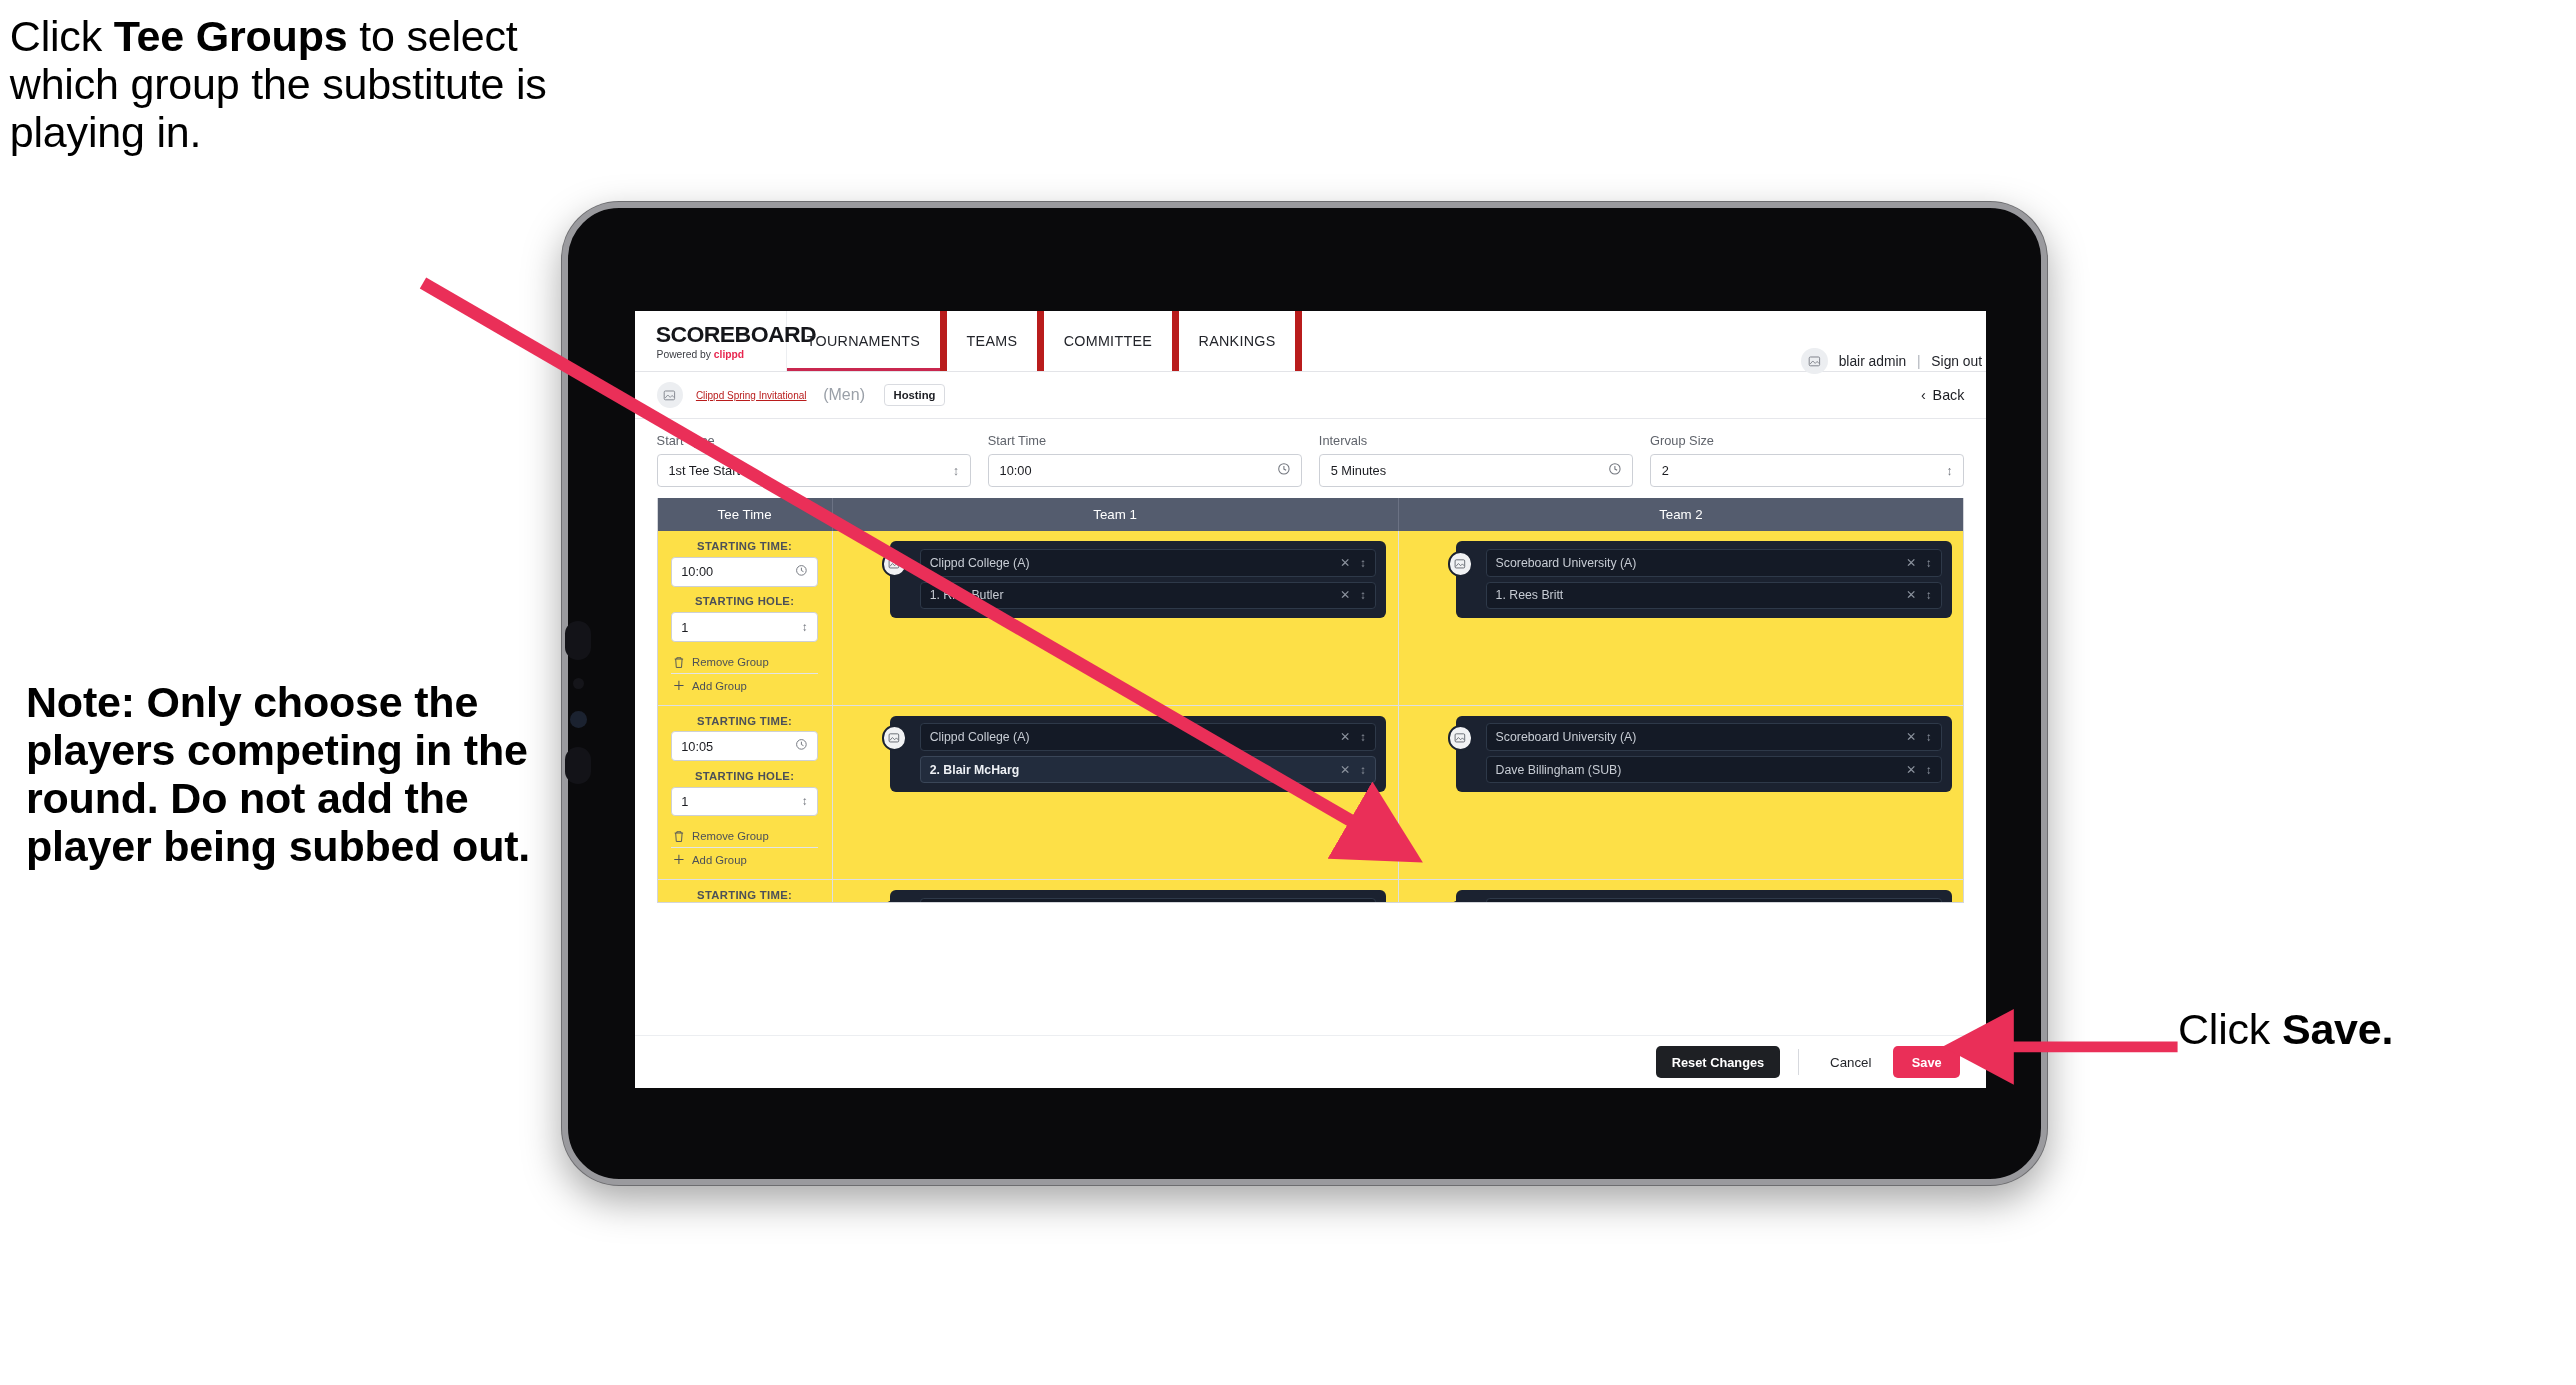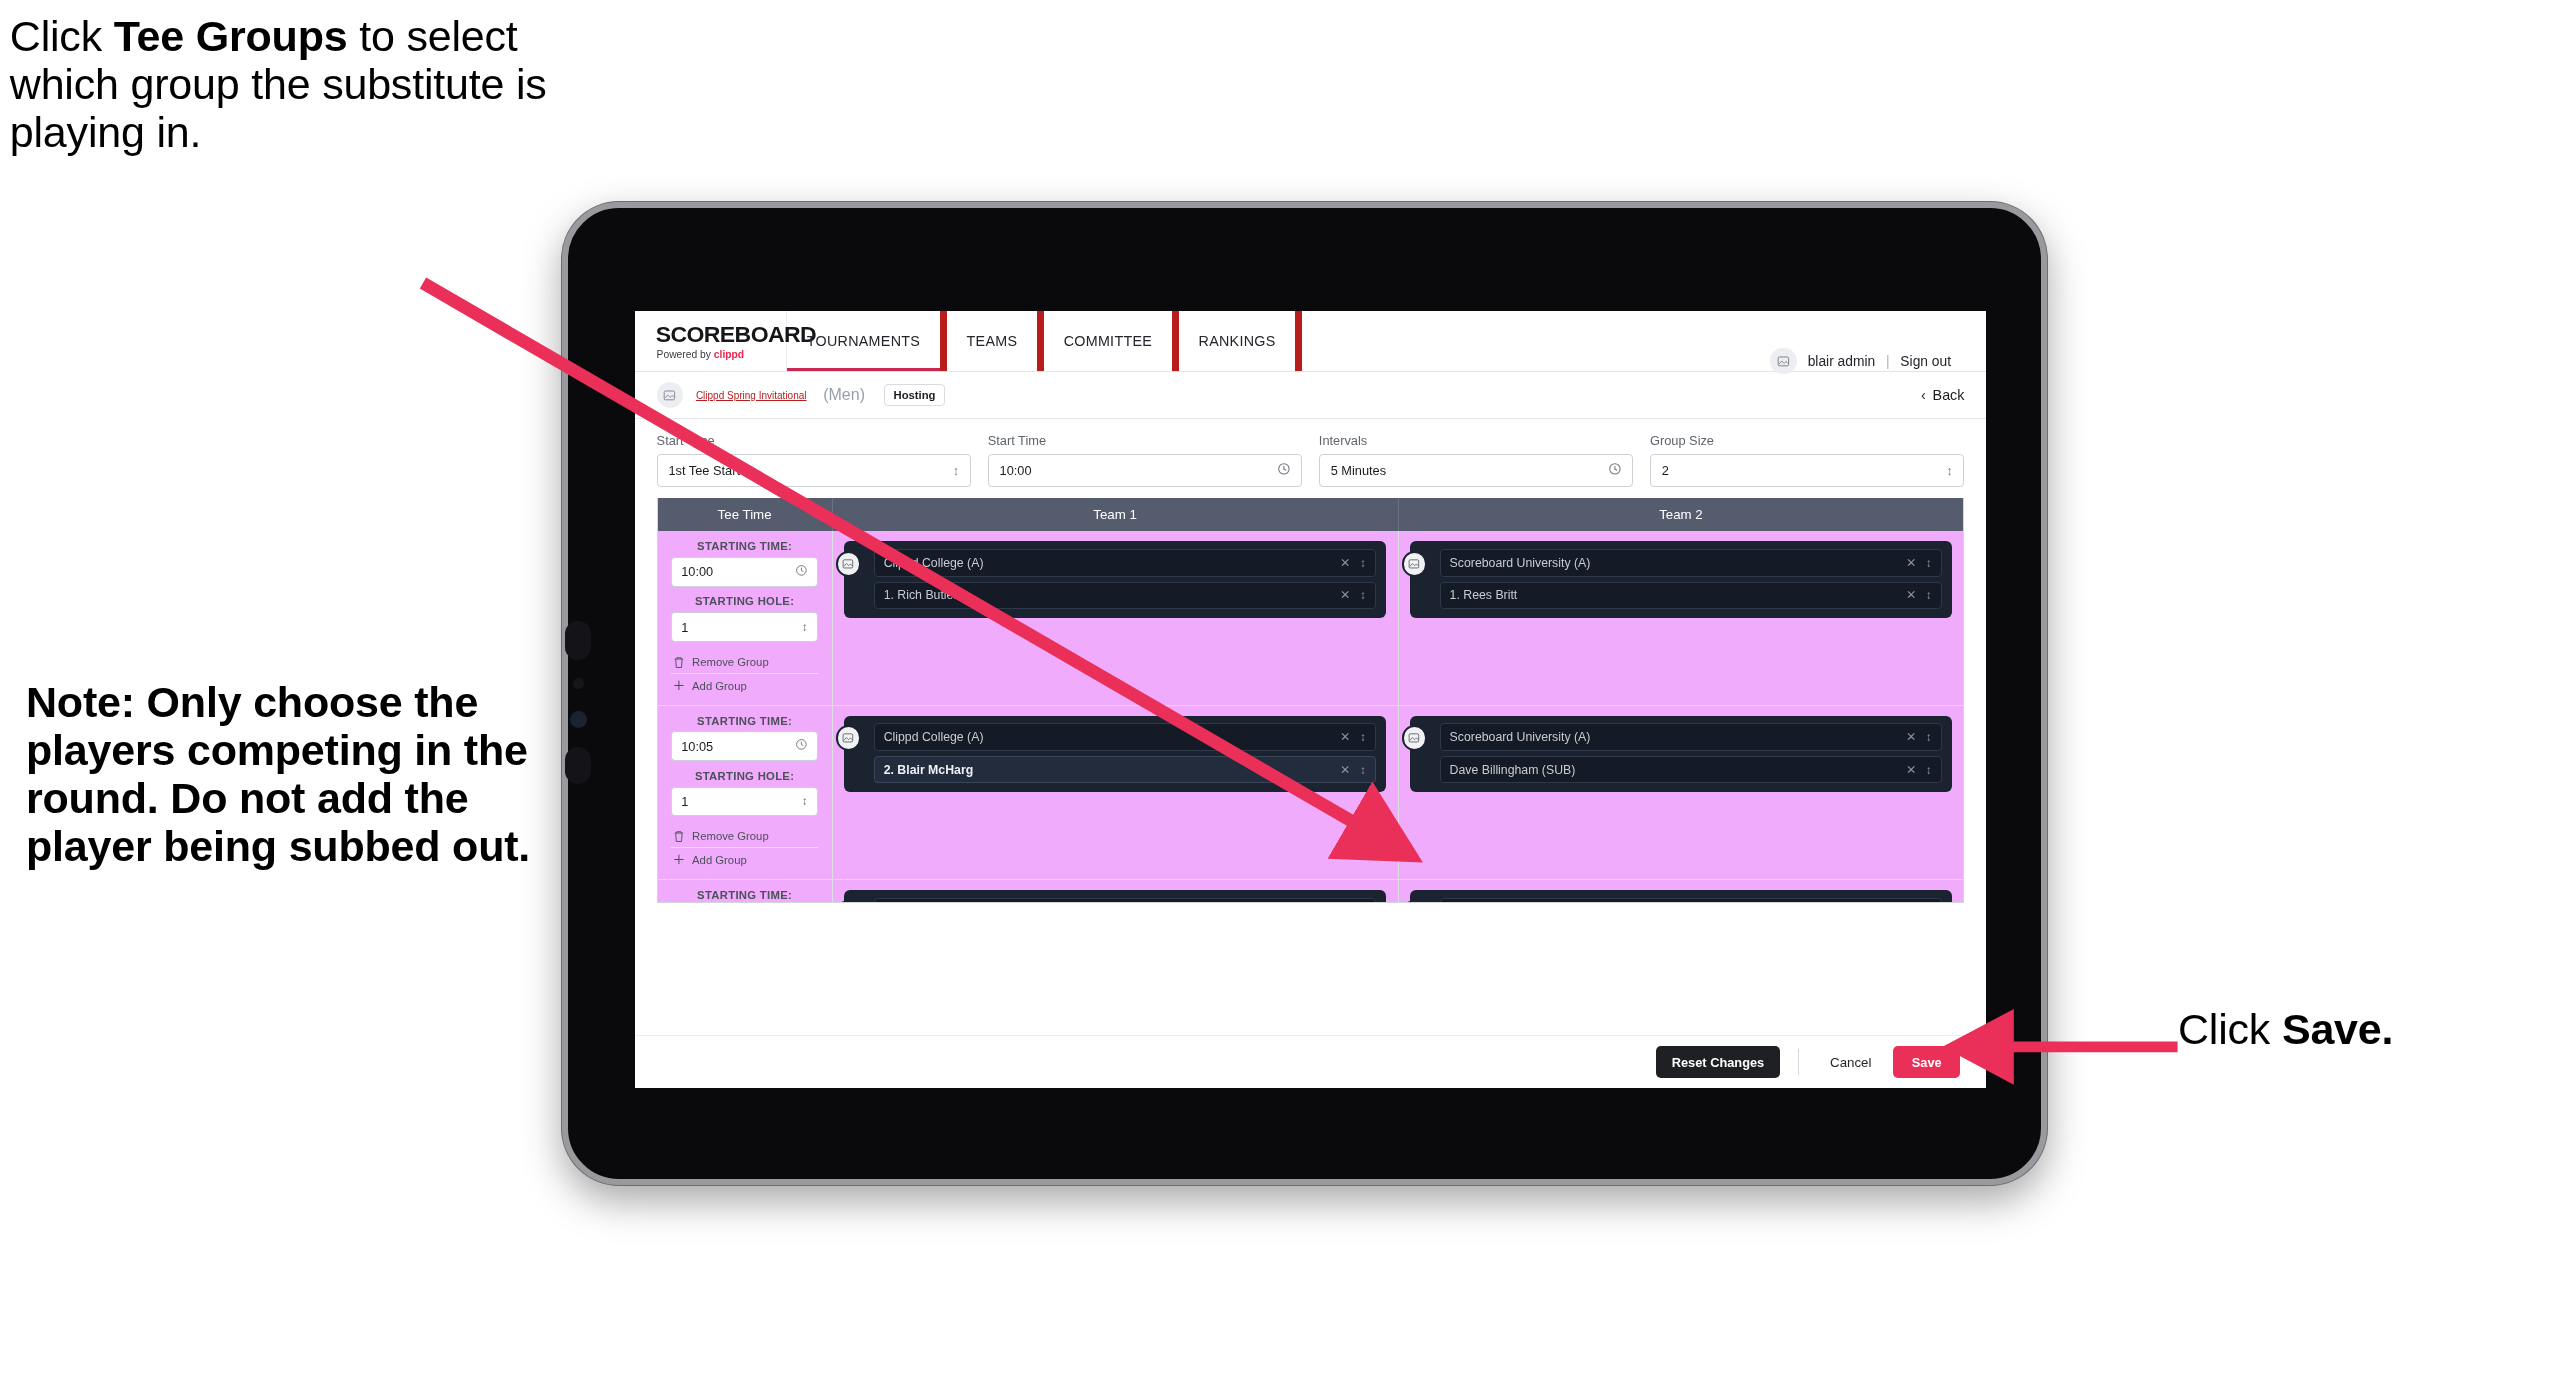--- a/index.html
+++ b/index.html
@@ -71,21 +71,21 @@
     font-size: 14.3px; letter-spacing: 0.3px; color: #23252b;
     border-right: 7px solid #b91c1c; cursor: pointer;
     position: relative;
   }
   .navtab.active::after {
     content: ""; position: absolute; left: 0; right: 0; bottom: 0;
     height: 2.9px; background: #c9274f;
   }
   #nav-right {
     margin-left: auto; display: flex; align-items: center;
-    padding-right: 35px; gap: 10.8px; margin-top: 40px;
+    padding-right: 4px; gap: 10.8px; margin-top: 40px;
   }
   .avatar-circle {
     width: 26.5px; height: 26.5px; border-radius: 50%;
     background: #eceef1; display: flex; align-items: center; justify-content: center;
     color: #7c8088; font-size: 11.8px;
   }
   #nav-user { font-size: 13.8px; color: #23252b; }
   .nav-sep { color: #aeb2b9; font-size: 13.8px; }
   #nav-signout { font-size: 13.8px; color: #23252b; cursor: pointer; }
 
@@ -129,21 +129,21 @@
   #tbl { margin: 0 21.6px; border: 1px solid #d3d5da; border-top: none; }
   #thead { display: flex; background: #545c6e; }
   #thead .th {
     color: #fff; font-size: 13.3px; text-align: center;
     padding: 9px 0; border-right: 1px solid #6b7284;
   }
   .col-tee { width: 175px; flex: none; }
   .col-team { flex: 1; }
   #thead .th:last-child { border-right: none; }
 
-  .trow { display: flex; border-bottom: 1px solid #dddfe3; background: #f0abfc; }
+  .trow { display: flex; border-bottom: 1px solid #dddfe3; background: #fde047; gap: 46px; }
   .trow:last-child { border-bottom: none; }
   .cell-tee {
     width: 175px; flex: none; border-right: 1px solid #dddfe3;
     padding: 8.8px 13.8px 7.9px 13.8px; display: flex; flex-direction: column; align-items: center;
   }
   .st-label {
     font-size: 11.3px; font-weight: bold; color: #4c5058; letter-spacing: 0.3px;
     margin-bottom: 4.9px; text-align: center;
   }
   .st-input {

